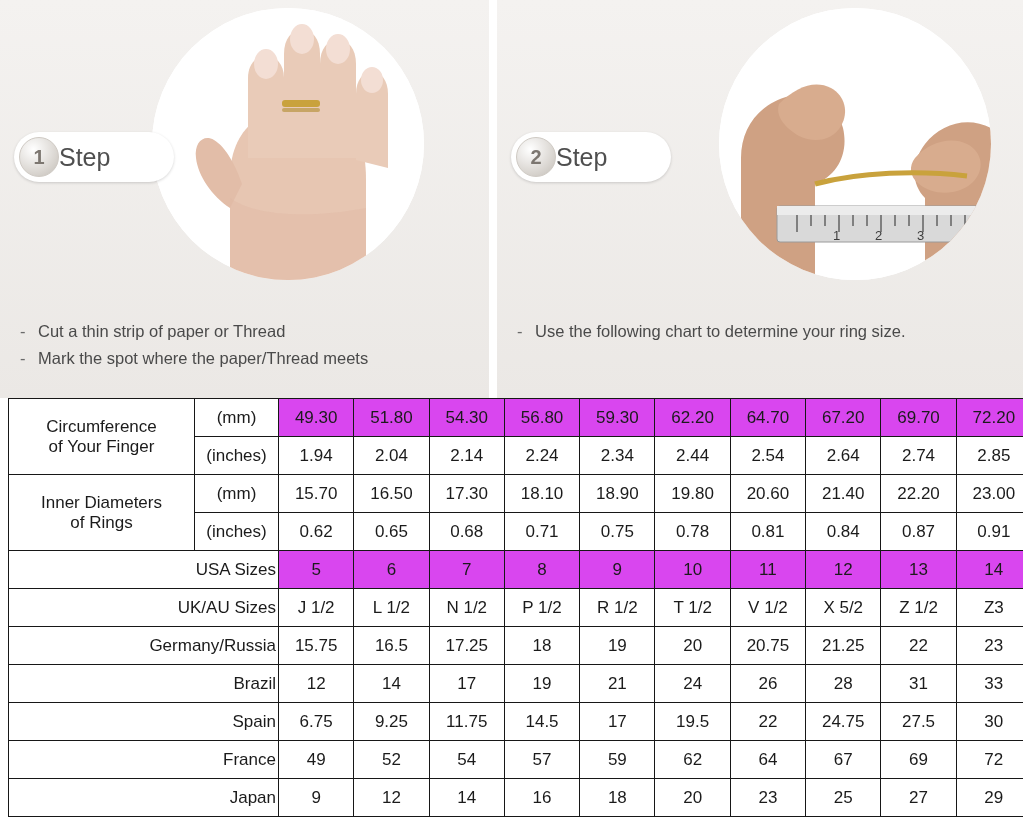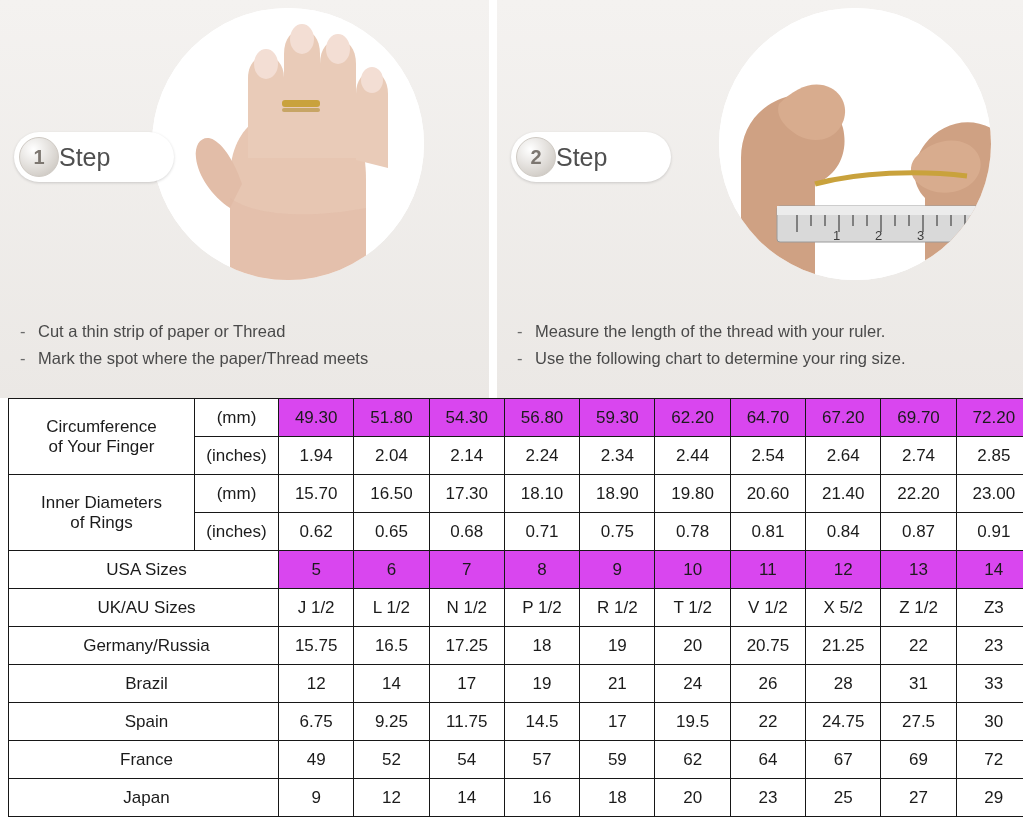--- a/index.html
+++ b/index.html
@@ -132,21 +132,21 @@
     box-sizing: border-box;
     white-space: nowrap;
     overflow: hidden;
   }
   td.rowlabel {
     text-align: center;
     font-size: 18px;
     width: 186px;
   }
   td.rowlabel.left {
-    text-align: center;
+    text-align: right;
     padding-left: 8px;
   }
   td.unit {
     width: 84px;
     text-align: center;
     font-size: 16.5px;
     margin-left: 44px;
   }
   td.shaded { background: #d946ef; }
   td.span-label {
@@ -245,21 +245,20 @@
           <path d="M96 176 C140 164 200 162 248 168" stroke="#c9a23c" stroke-width="5" fill="none"></path>
         </svg>
       </div>
 
       <div class="step-pill">
         <div class="num">2</div>
         <div class="txt">Step</div>
       </div>
 
       <div class="bullets">
-        <div class="row"><span class="dash">-</span><span>Measure the length of the thread with your ruler.</span></div>
         <div class="row"><span class="dash">-</span><span>Use the following chart to determine your ring size.</span></div>
       </div>
     </div>
   </div>
 
   <div class="table-wrap">
     <table class="size-chart">
       <tbody id="table-body">
           <tr>
             <td class="span-label" rowspan="2">

